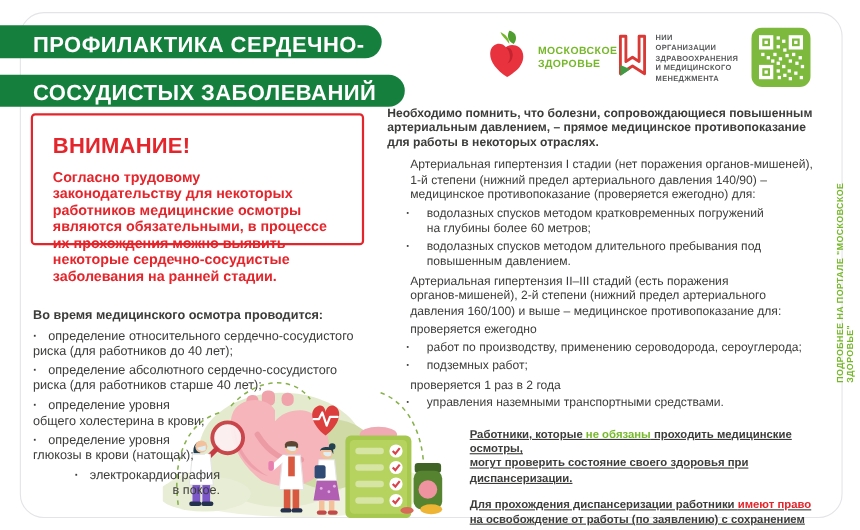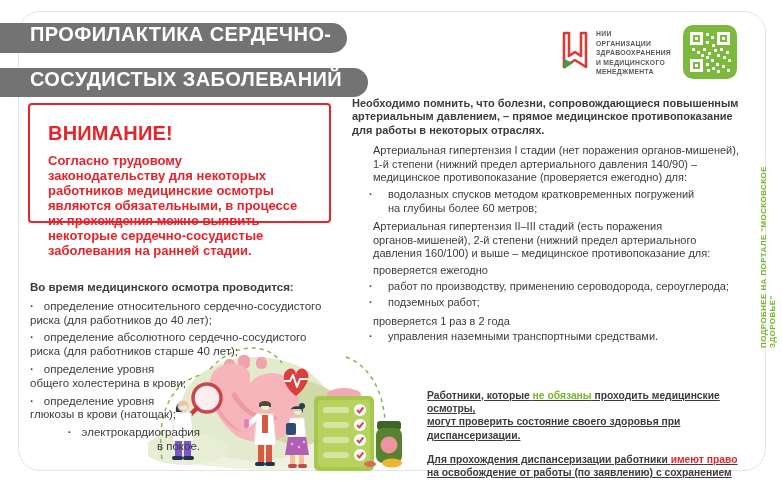--- a/index.html
+++ b/index.html
@@ -3,21 +3,21 @@
 <meta charset="utf-8">
 <style>
   html,body{margin:0;padding:0;background:#fff;}
   .page{position:relative;width:782px;height:482px;background:#fff;overflow:hidden;
         font-family:"Liberation Sans",sans-serif;color:#3c3c3b;}
   .card{position:absolute;left:18px;top:11px;width:746px;height:458px;
         border:1.5px solid #e4e4e8;border-radius:22px;background:#fff;}
   .pre{white-space:pre-line;}
 
   
-  .banner-line{position:absolute;left:0;background:#737373;display:flex;align-items:flex-start;
+  .banner-line{position:absolute;left:0;background:#15803d;display:flex;align-items:flex-end;
                padding-left:30px;box-sizing:border-box;z-index:5;}
   .banner-1{top:23px;width:347px;height:30px;border-radius:0 15px 15px 0;}
   .banner-2{top:68px;width:368px;height:29px;border-radius:0 15px 15px 0;}
   .banner-line span{color:#fff;font-size:20px;font-weight:800;letter-spacing:.4px;}
 
   
   .logo-mz{position:absolute;left:443px;top:27px;display:flex;align-items:center;z-index:5;}
   .logo-mz .txt{margin-left:8px;font-size:9.5px;line-height:1.25;font-weight:800;
                 color:#76b82a;letter-spacing:.4px;}
   .logo-nii{position:absolute;left:562px;top:29px;display:flex;align-items:center;z-index:5;}
@@ -68,20 +68,34 @@
 <div class="page">
   <div class="card"></div>
 
   <div class="banner-line banner-1">
     <span>ПРОФИЛАКТИКА СЕРДЕЧНО-</span>
   </div>
   <div class="banner-line banner-2">
     <span>СОСУДИСТЫХ ЗАБОЛЕВАНИЙ</span>
   </div>
 
+  <div class="logo-mz">
+    <span>
+      <svg width="38" height="46" viewBox="0 0 38 46">
+        <path d="M20,1 C26,2 28,8 24,13 C20,11 17,7 20,1 Z" fill="#4f9e2f"></path>
+        <path d="M20,13 C17,8 13,6 12,2 C16,4 20,7 20,13 Z" fill="#76b82a"></path>
+        <path d="M18,43 C7,36 1,27 3,19 C5,12 13,11 17,16 C15,21 15,27 18,31 C14,27 13,21 16,17 C19,13 25,13 29,16 C35,21 34,32 24,39 C22,41 20,42 18,43 Z" fill="#e8333f"></path>
+        <path d="M17,16 C21,20 22,27 18,31 C23,29 25,22 21,17 Z" fill="#c4232f"></path>
+      </svg>
+    </span>
+    <div class="txt">
+      <div>МОСКОВСКОЕ</div>
+      <div>ЗДОРОВЬЕ</div>
+    </div>
+  </div>
 
   <div class="logo-nii">
     <span>
       <svg width="27" height="44" viewBox="0 0 27 44">
         <path d="M2,4 L2,38 L13,31 L24,38 L24,4 L19,4 L19,27 L13,23 L7,27 L7,4 Z" fill="none" stroke="#d93a35" stroke-width="2.6" stroke-linejoin="round"></path>
         <path d="M2,40 L11,34 L2,30 Z" fill="#3f9b44"></path>
       </svg>
     </span>
     <div class="txt">
       <div>НИИ</div>
@@ -162,20 +176,22 @@
     <p class="intro pre">Необходимо помнить, что болезни, сопровождающиеся повышенным
 артериальным давлением, – прямое медицинское противопоказание
 для работы в некоторых отраслях.</p>
 
     <p class="para pre">Артериальная гипертензия I стадии (нет поражения органов-мишеней),
 1-й степени (нижний предел артериального давления 140/90) –
 медицинское противопоказание (проверяется ежегодно) для:</p>
     <div class="blist">
       <div class="bitem"><span class="pre">водолазных спусков методом кратковременных погружений
 на глубины более 60 метров;</span></div>
+      <div class="bitem"><span class="pre">водолазных спусков методом длительного пребывания под
+повышенным давлением.</span></div>
     </div>
 
     <p class="para pre">Артериальная гипертензия II–III стадий (есть поражения
 органов-мишеней), 2-й степени (нижний предел артериального
 давления 160/100) и выше – медицинское противопоказание для:</p>
     <p class="sublabel">проверяется ежегодно</p>
     <div class="blist">
       <div class="bitem"><span class="pre">работ по производству, применению сероводорода, сероуглерода;</span></div>
       <div class="bitem"><span class="pre">подземных работ;</span></div>
     </div>

